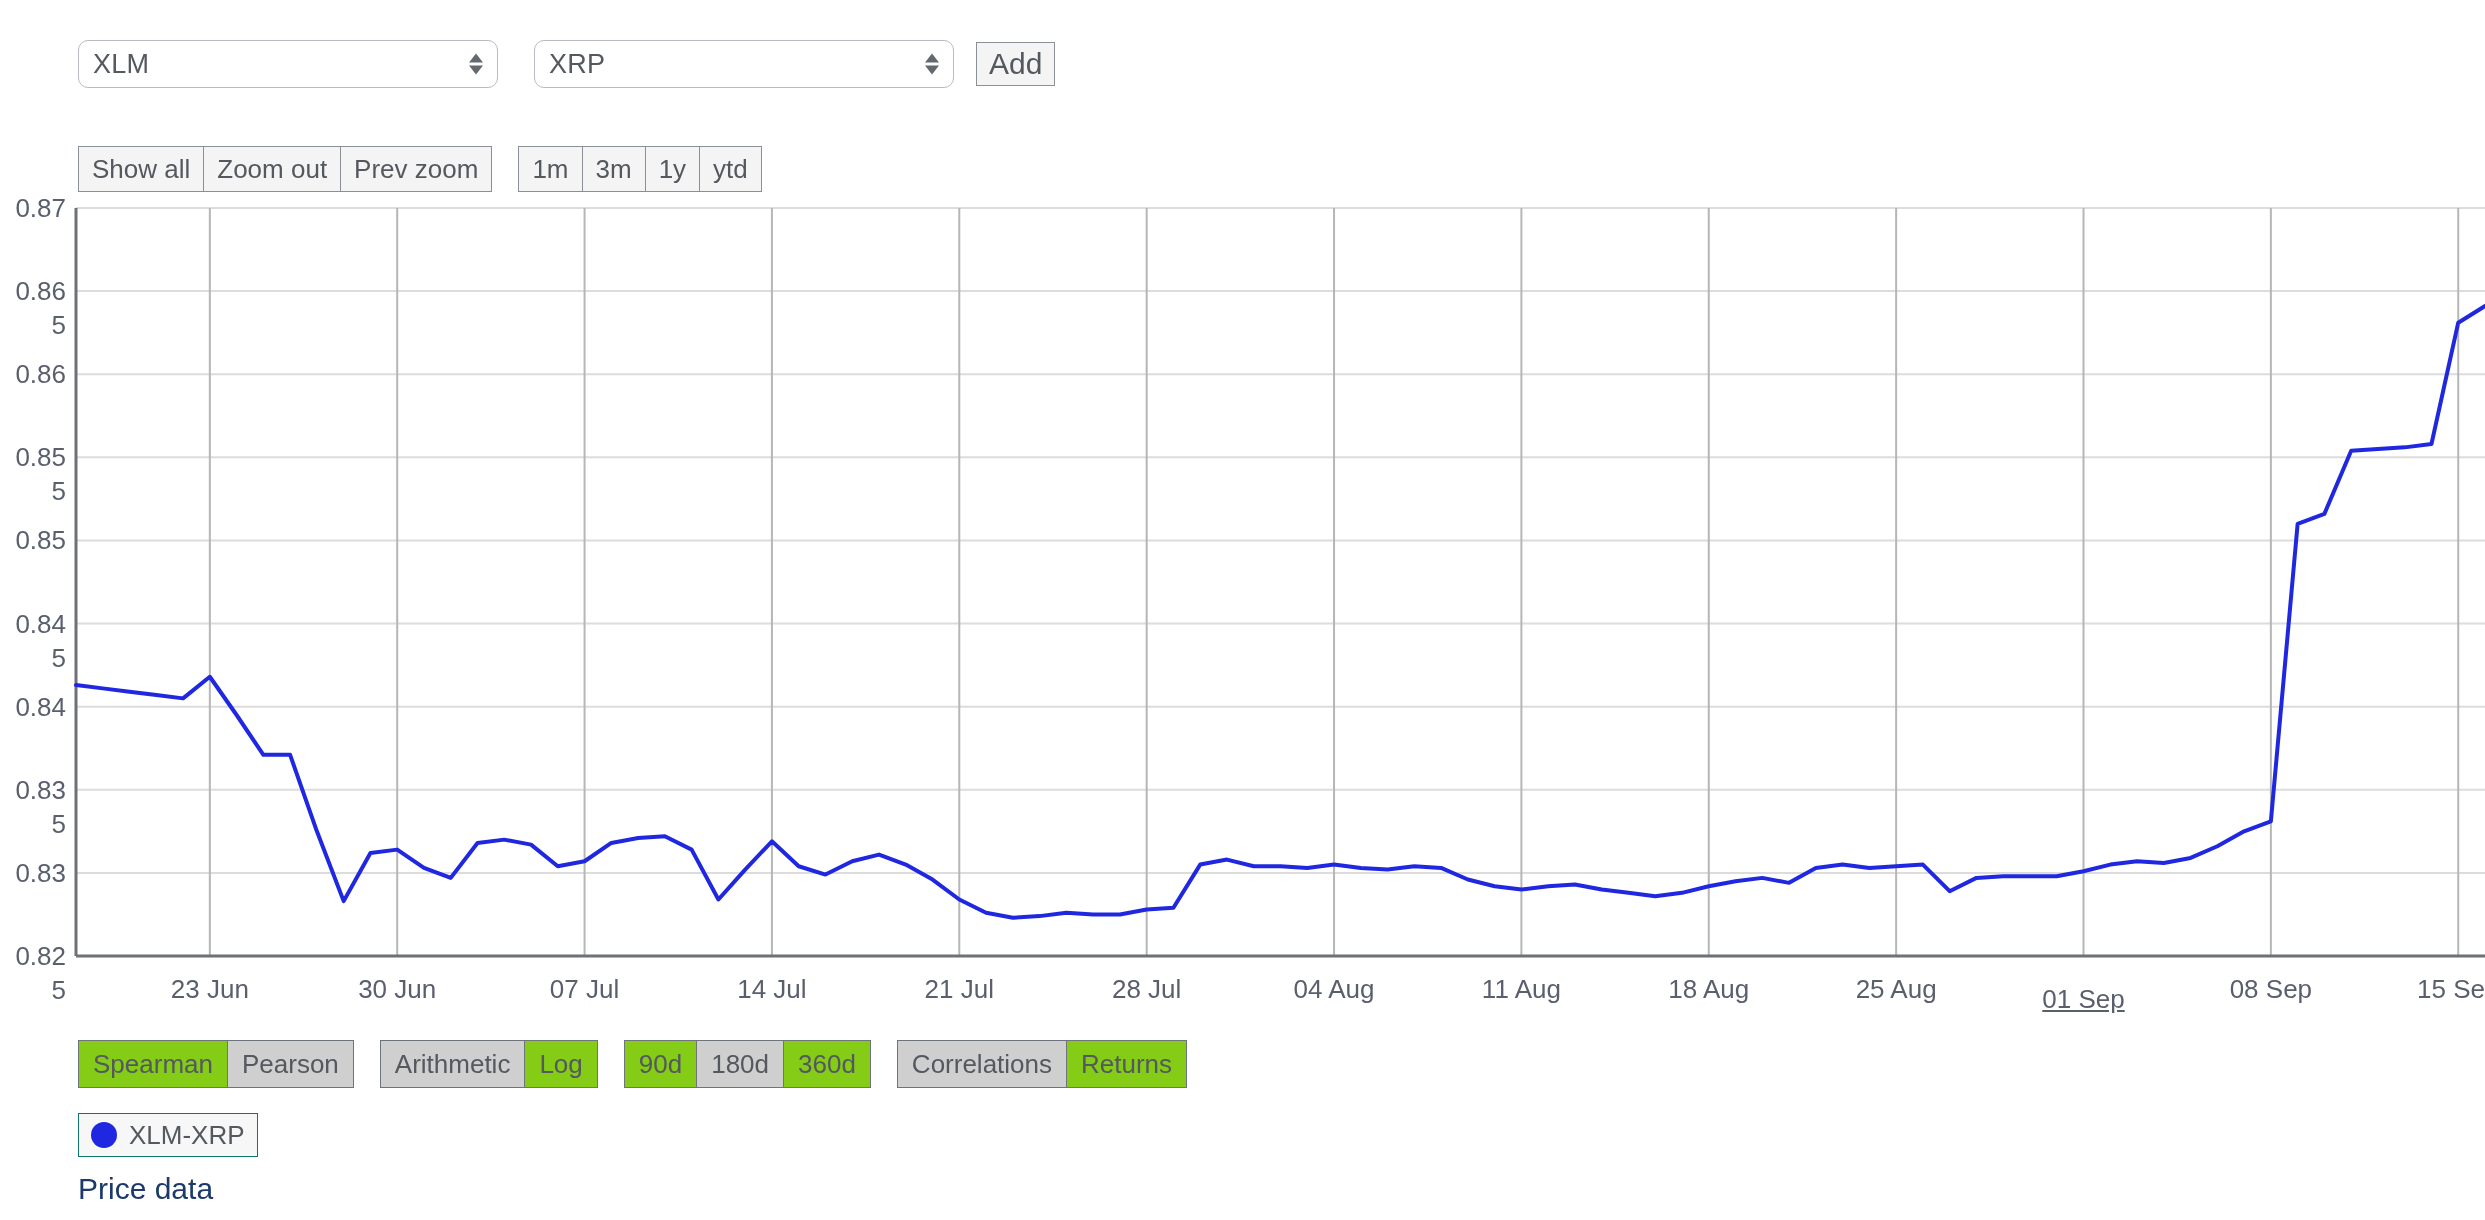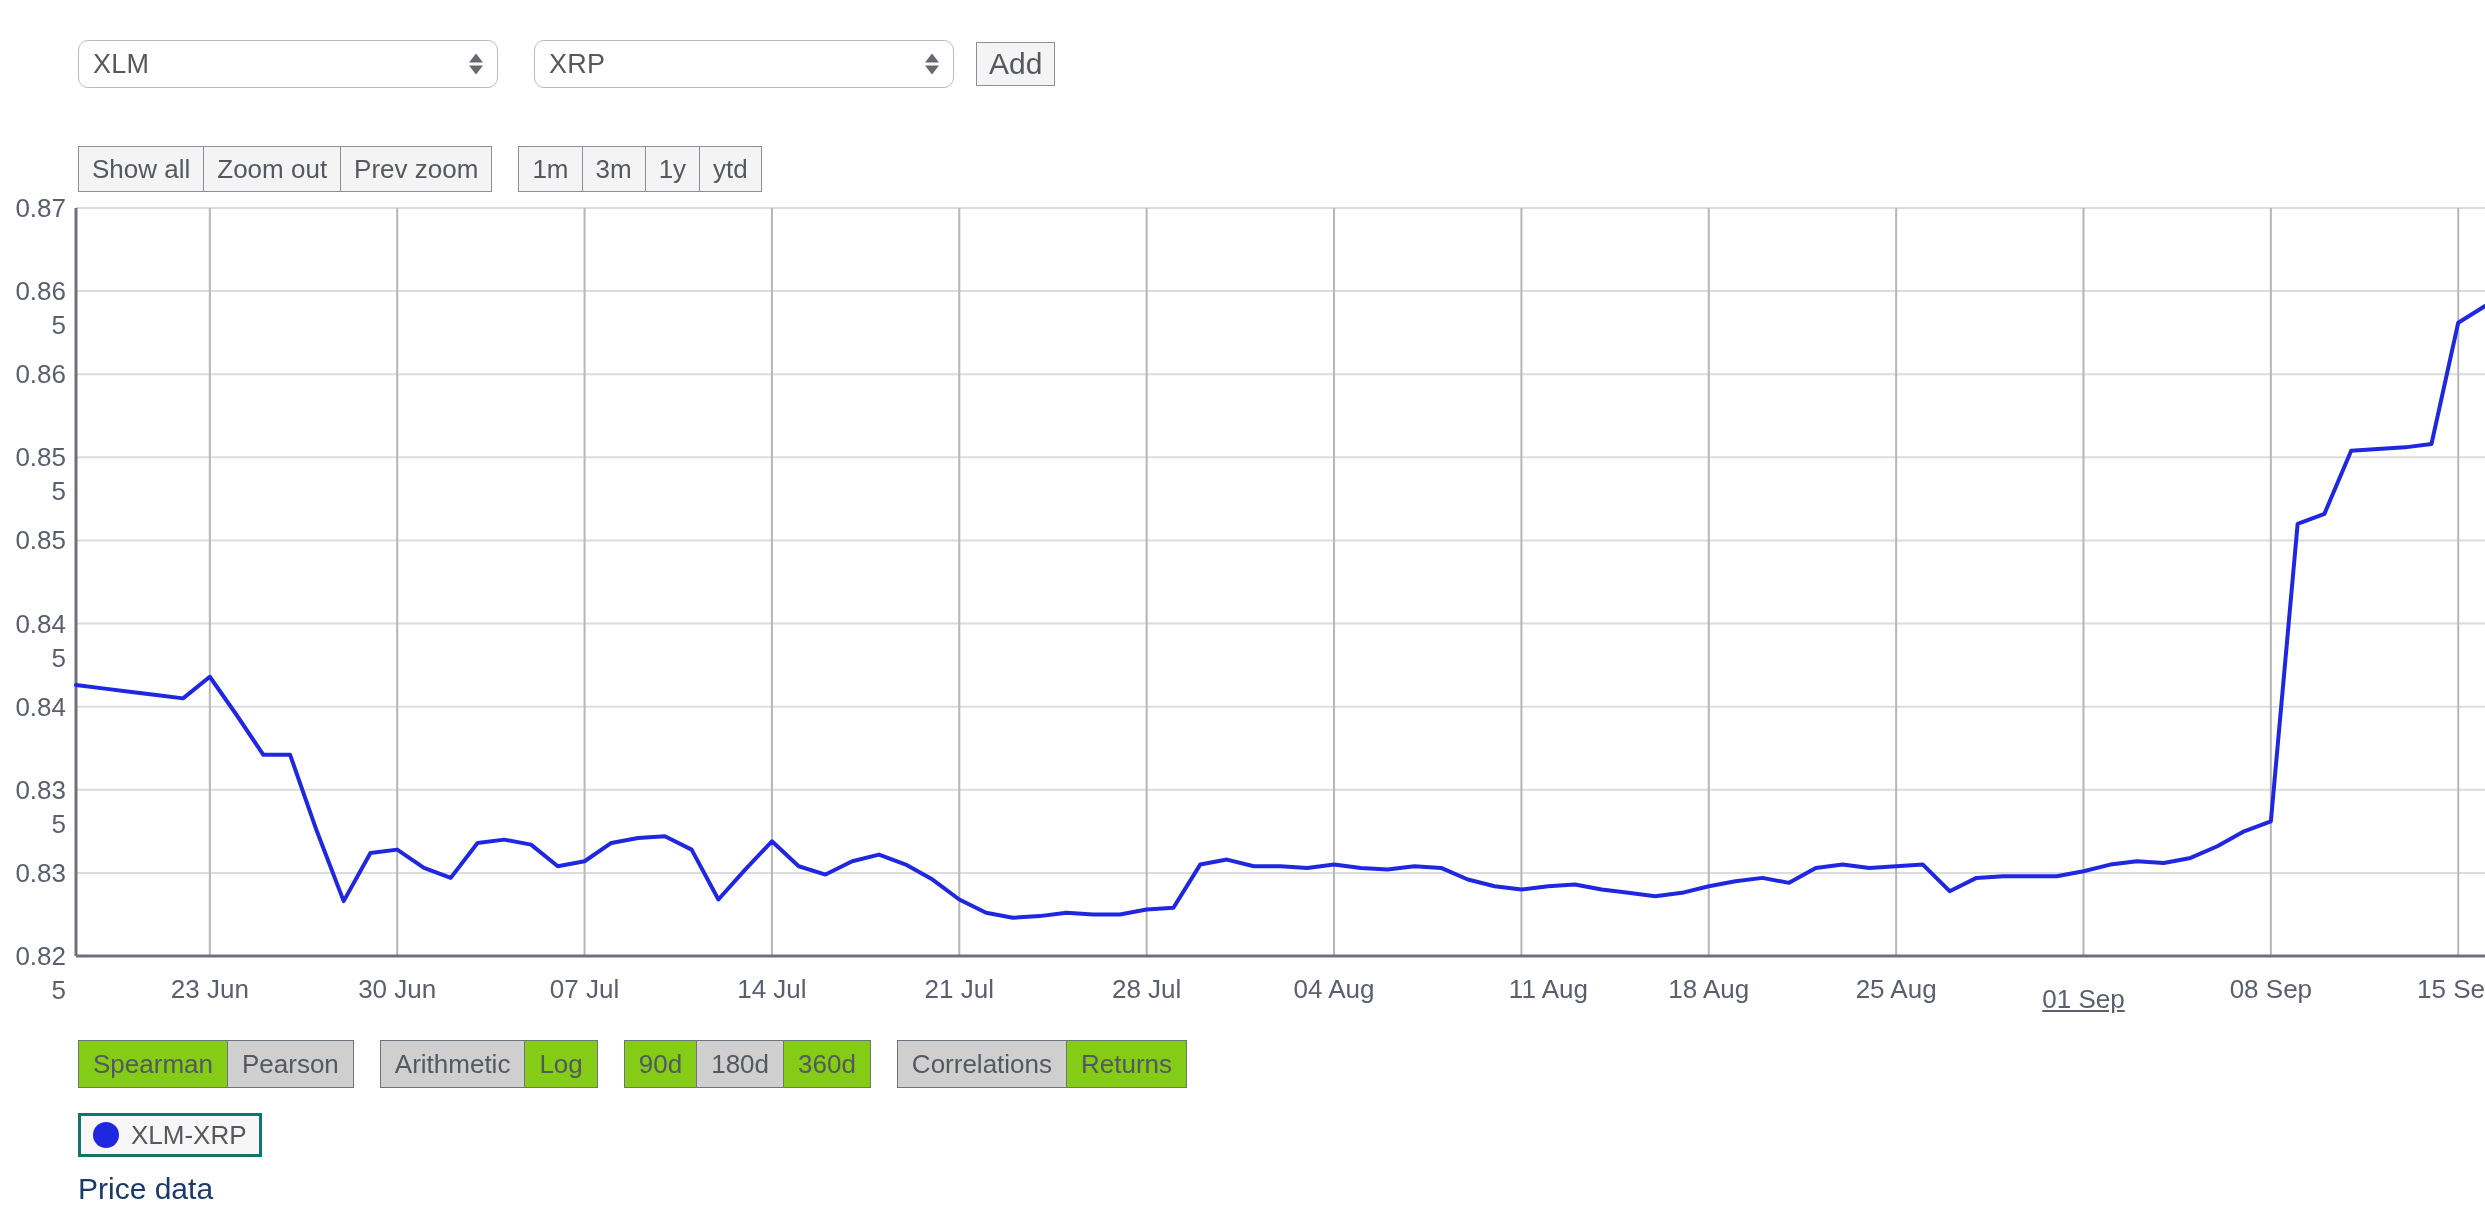--- a/index.html
+++ b/index.html
@@ -105,21 +105,21 @@
     padding:0 14px;box-sizing:border-box;cursor:pointer;white-space:nowrap;
   }
   .obtn.active{background:#cfcfcf;}
   .ogroup{display:flex;margin-right:26px;}
   .ogroup .obtn:last-child{border-right-width:1px;}
 
   
   .legend{
     position:absolute;left:78px;top:1113px;
     display:flex;align-items:center;
-    border:3px solid #0f766e;
+    border:1px solid #0f766e;
     background:#f7f7f7;
     height:44px;padding:0 12px;box-sizing:border-box;
     cursor:pointer;
   }
   .legend .dot{
     width:26px;height:26px;border-radius:50%;
     background:#1f28e0;margin-right:12px;flex:none;
   }
   .legend .lbl{font-size:26px;color:#54585f;white-space:nowrap;}
 
@@ -232,21 +232,21 @@
         <path d="M76.00 485.06 L102.77 488.38 L129.53 491.71 L156.30 495.03 L183.07 498.36 L209.83 476.75 L236.60 514.98 L263.37 554.87 L290.13 554.87 L316.90 631.33 L343.67 701.15 L370.43 652.94 L397.20 649.62 L423.97 667.90 L450.73 677.88 L477.50 642.97 L504.27 639.64 L531.03 644.63 L557.80 666.24 L584.57 661.25 L611.33 642.97 L638.10 637.98 L664.87 636.32 L691.63 649.62 L718.40 699.48 L745.17 669.56 L771.93 641.31 L798.70 666.24 L825.47 674.55 L852.23 661.25 L879.00 654.60 L905.77 664.58 L932.53 679.54 L959.30 699.48 L986.07 712.78 L1012.83 717.77 L1039.60 716.11 L1066.37 712.78 L1093.13 714.44 L1119.90 714.44 L1146.67 709.46 L1173.43 707.80 L1200.20 664.58 L1226.97 659.59 L1253.73 666.24 L1280.50 666.24 L1307.27 667.90 L1334.03 664.58 L1360.80 667.90 L1387.57 669.56 L1414.33 666.24 L1441.10 667.90 L1467.87 679.54 L1494.63 686.19 L1521.40 689.51 L1548.17 686.19 L1574.93 684.52 L1601.70 689.51 L1628.47 692.84 L1655.23 696.16 L1682.00 692.84 L1708.77 686.19 L1735.53 681.20 L1762.30 677.88 L1789.07 682.86 L1815.83 667.90 L1842.60 664.58 L1869.37 667.90 L1896.13 666.24 L1922.90 664.58 L1949.67 691.17 L1976.43 677.88 L2003.20 676.21 L2029.97 676.21 L2056.73 676.21 L2083.50 671.23 L2110.27 664.58 L2137.03 661.25 L2163.80 662.92 L2190.57 657.93 L2217.33 646.29 L2244.10 631.33 L2270.87 621.36 L2297.63 323.82 L2324.40 313.85 L2351.17 250.68 L2377.93 249.02 L2404.70 247.36 L2431.47 244.04 L2458.23 122.69 L2485.00 106.07" fill="none" stroke="#1f28e0" stroke-width="4" stroke-linejoin="round" stroke-linecap="round"></path>
       </svg>
     <div class="xlabels" id="xlabels" style="top:756px">
         <div class="xlab" style="left: 209.833px; top: 18px;">23 Jun</div>
         <div class="xlab" style="left: 397.2px; top: 18px;">30 Jun</div>
         <div class="xlab" style="left: 584.567px; top: 18px;">07 Jul</div>
         <div class="xlab" style="left: 771.933px; top: 18px;">14 Jul</div>
         <div class="xlab" style="left: 959.3px; top: 18px;">21 Jul</div>
         <div class="xlab" style="left: 1146.67px; top: 18px;">28 Jul</div>
         <div class="xlab" style="left: 1334.03px; top: 18px;">04 Aug</div>
-        <div class="xlab" style="left: 1521.4px; top: 18px; margin-left: 27px;">11 Aug</div>
+        <div class="xlab" style="left: 1521.4px; top: 18px;">11 Aug</div>
         <div class="xlab" style="left: 1708.77px; top: 18px;">18 Aug</div>
         <div class="xlab" style="left: 1896.13px; top: 18px;">25 Aug</div>
         <div class="xlab" style="left: 2083.5px; top: 28px; text-decoration: underline;">01 Sep</div>
         <div class="xlab" style="left: 2270.87px; top: 18px;">08 Sep</div>
         <div class="xlab" style="left: 2458.23px; top: 18px;">15 Sep</div>
       </div>
   </div>
 
   <div class="opt-row">
     <div class="ogroup">

